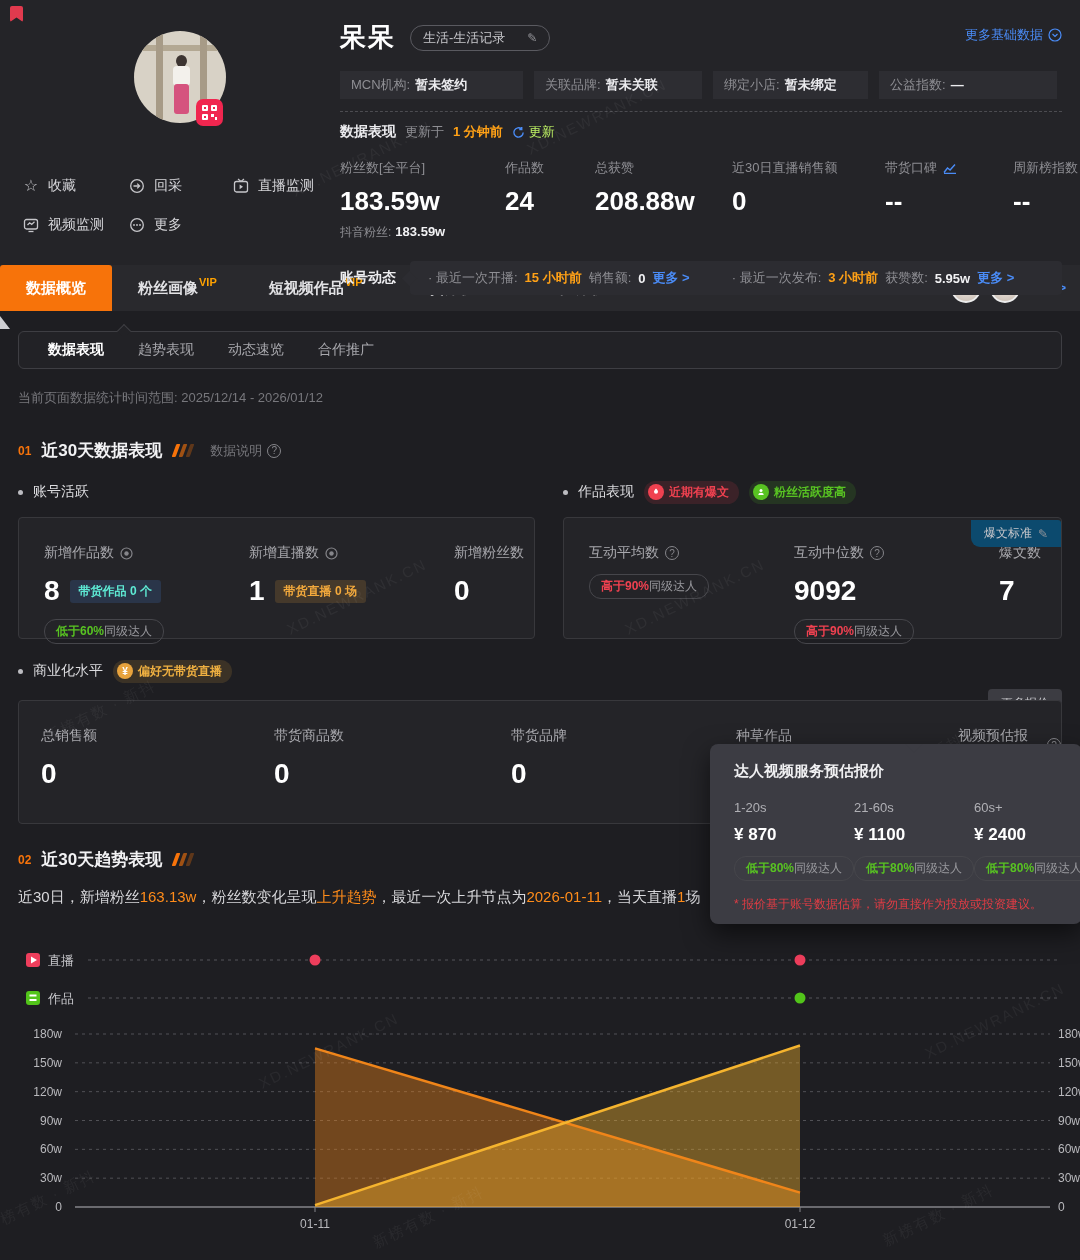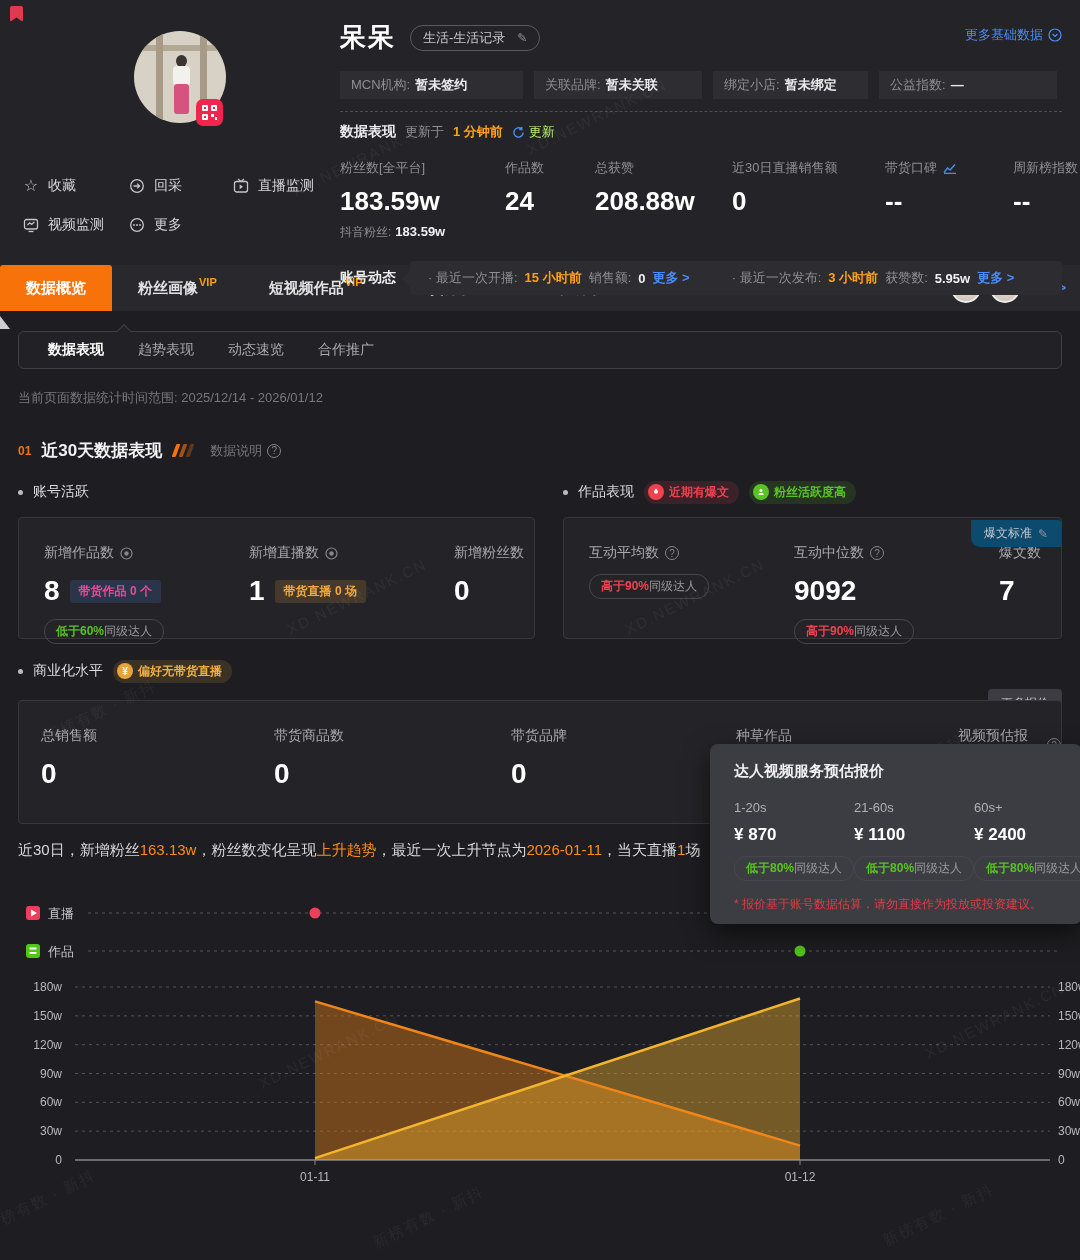--- a/index.html
+++ b/index.html
@@ -26,21 +26,21 @@
   .qr-badge { position:absolute; left:196px; top:99px; width:27px; height:27px; background:#f0264f;
       border-radius:7px; display:flex; align-items:center; justify-content:center; }
   .actions { position:absolute; left:22px; top:176px; width:310px; display:grid;
       grid-template-columns:106px 104px 1fr; row-gap:21px; }
   .action { display:flex; align-items:center; gap:8px; color:#d6d6da; font-size:14px; cursor:pointer; }
   .action .ic { display:inline-flex; width:18px; justify-content:center; color:#c6c6ca; font-size:16px; }
   .profile { position:absolute; left:340px; top:20px; right:18px; }
   .name-row { display:flex; align-items:center; gap:14px; position:relative; }
   .name { font-size:26px; font-weight:bold; color:#fff; letter-spacing:2px; }
   .cat-pill { border:1px solid #5a5a60; border-radius:13px; padding:3px 12px; font-size:13px;
-      color:#c8c8cc; display:inline-flex; align-items:center; gap:12px; }
+      color:#c8c8cc; display:inline-flex; align-items:center; gap:22px; }
   .pencil { color:#97979c; font-size:12px; }
   .more-basic { position:absolute; right:0; top:6px; color:#4a8cf7; font-size:13px;
       display:flex; align-items:center; gap:5px; cursor:pointer; }
   .info-row { display:flex; gap:11px; margin-top:16px; }
   .info-box { background:#2d2d32; padding:5px 11px; font-size:13px; color:#8e8e93; white-space:nowrap; }
   .info-box b { color:#ececef; margin-left:5px; }
   .ib0{width:183px;} .ib1{width:168px;} .ib2{width:155px;} .ib3{width:178px;}
   .dashed-sep { border-top:1px dashed #4c4c51; margin-top:12px; }
   .update-row { margin-top:11px; display:flex; align-items:center; gap:9px; font-size:13px; color:#8e8e93; }
   .dp-label { color:#ececef; font-weight:bold; font-size:14px; }
@@ -107,21 +107,21 @@
   .circ { width:16px; height:16px; border-radius:50%; display:inline-flex; align-items:center; justify-content:center; }
   .circ.red { background:#f04150; } .circ.green { background:#58c322; }
   .circ.gold { background:#e8a33d; color:#fff; font-size:10px; font-weight:bold; }
   .card { background:#242428; border:1px solid #38383c; border-radius:4px; position:relative; }
   .card.metrics { display:flex; padding:26px 0 0 25px; height:122px; }
   .mcol0{width:205px;} .mcol1{width:205px;} .mcol2{flex:1;}
   .m-label { font-size:14px; color:#a8a8ad; display:flex; align-items:center; gap:6px; }
   .m-value { margin-top:13px; display:flex; align-items:center; gap:10px; }
   .m-value .num { font-size:28px; font-weight:bold; color:#fff; }
   .badge { font-size:12px; padding:3px 9px; border-radius:3px; font-weight:bold; white-space:nowrap; }
-  .badge.blue { color:#ec4899; background:rgba(74,140,247,.16); }
+  .badge.blue { color:#5eead4; background:rgba(74,140,247,.16); }
   .badge.orange { color:#f3a93c; background:rgba(243,169,60,.16); }
   .pill { margin-top:12px; display:inline-flex; border:1px solid #46464b; border-radius:12px;
       padding:3px 11px; font-size:12px; color:#98989d; white-space:nowrap; }
   .pill .green { color:#58c322; font-weight:bold; } .pill .red { color:#f04150; font-weight:bold; }
   .corner-btn { position:absolute; top:2px; right:0; background:#0c4a6e; color:#c6c6ca; font-size:12px;
       padding:5px 13px; border-radius:0 3px 0 9px; display:flex; align-items:center; gap:6px; cursor:pointer; }
   
   .commercial { position:relative; padding:0 18px; margin-top:20px; }
   .more-quote-btn { position:absolute; right:18px; top:30px; background:#3c3c42; color:#c6c6ca; font-size:12px;
       padding:6px 13px; border-radius:4px 4px 0 0; cursor:pointer; }
@@ -569,20 +569,29 @@
           <span class="pill qp-pill">
             <span class="green">低于80%</span>
             <span>同级达人</span>
             </span>
         </div>
       </div>
       <div class="qp-note">* 报价基于账号数据估算，请勿直接作为投放或投资建议。</div>
     </div>
   </section>
 
+  <div class="sec-header" style="padding-top:24px;">
+    <span class="sec-num">02</span>
+    <span class="sec-title">近30天趋势表现</span>
+    <span class="quotes">
+        <i></i>
+        <i></i>
+        <i></i>
+      </span>
+  </div>
 
   <p class="summary">
     <span>近30日，新增粉丝</span><span class="hl">163.13w</span><span>，粉丝数变化呈现</span><span class="hl">上升趋势</span><span>，最近一次上升节点为</span><span class="hl">2026-01-11</span><span>，当天直播</span><span class="hl">1</span><span>场（带货直播</span><span class="hl">0</span><span>场）</span>
   </p>
 
   <div class="chart-wrap">
     <svg id="trend-chart" width="1080" height="302" viewBox="0 0 1080 302">
         <rect x="26" y="18" width="14" height="14" rx="3" fill="#ee3e5c"></rect>
         <path d="M31 21.5 L37 25 L31 28.5 Z" fill="#fff"></path>
         <text x="48" y="30" fill="#c9c9cd" font-size="13">直播</text>

